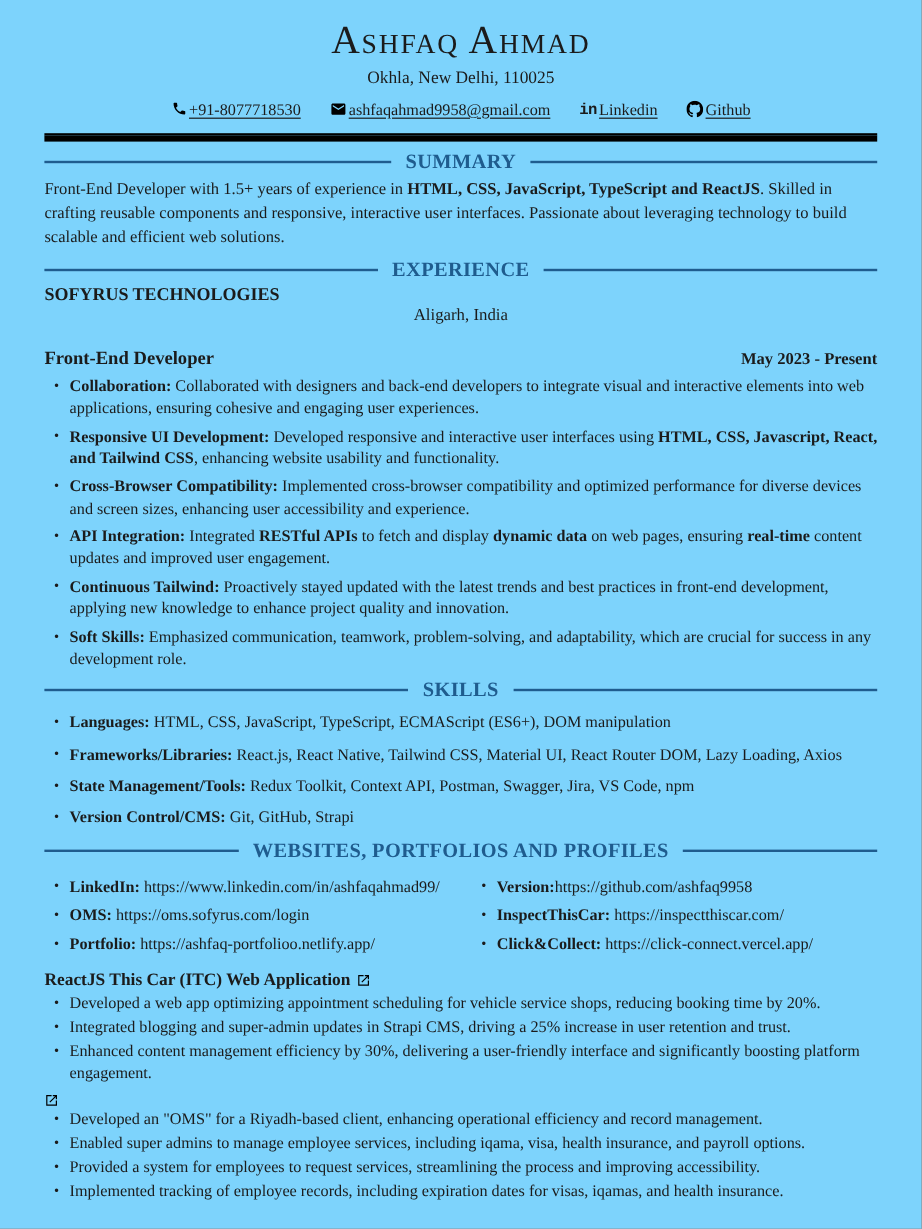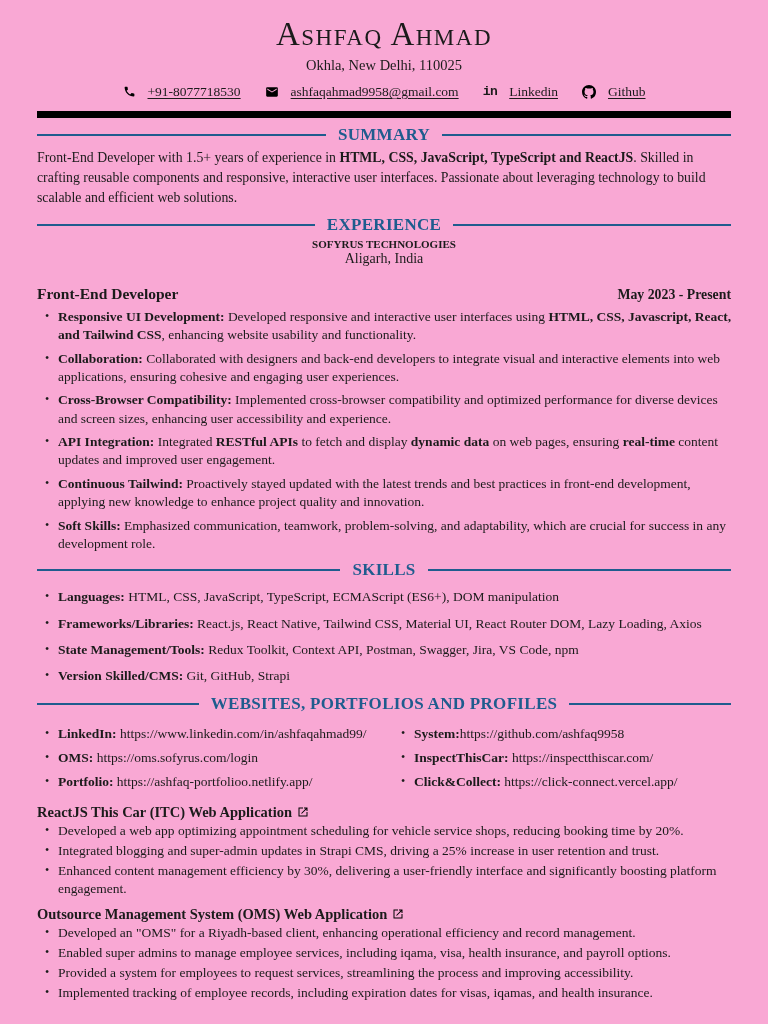--- a/index.html
+++ b/index.html
@@ -1,39 +1,39 @@
 <!DOCTYPE html>
 <html><head>
 <meta charset="utf-8">
 <style>
   * { margin:0; padding:0; box-sizing:border-box; }
   html,body { background:#888; }
   .page {
-    width:768px; height:1024px; margin:0 auto; background:#f9a8d4;
+    width:768px; height:1024px; margin:0 auto; background:#7dd3fc;
     font-family:"Liberation Serif", serif; color:#1b1b1b;
     padding:16px 37px 0 37px; overflow:hidden; position:relative;
   }
   
   .name { text-align:center; font-size:33px; font-variant:small-caps; letter-spacing:1.5px; font-weight:400; line-height:1.15; }
   .loc  { text-align:center; font-size:14.5px; margin-top:3px; }
   .contacts { display:flex; justify-content:center; align-items:center; gap:24px; margin-top:10px; font-size:13.5px; }
-  .contact { display:inline-flex; align-items:center; gap:12px; color:#1b1b1b; text-decoration:none; cursor:pointer; }
+  .contact { display:inline-flex; gap:2px; color:#1b1b1b; text-decoration:none; cursor:pointer; }
   .contact .txt { text-decoration:underline; text-underline-offset:2px; }
   .contact svg { display:block; }
   .in-glyph { font-family:Liberation Mono, monospace; font-weight:700; font-size:13px; letter-spacing:-0.5px; }
   .dbl-rule { margin-top:11px; height:3px; border-top:2px solid #000; border-bottom:5px solid #000; }
   
   .sec { display:flex; align-items:center; gap:12px; margin:7px 0 3px 0;text-align:center; }
   .sec .line { flex:1; border-top:2px solid #1f5c8e; }
   .sec .t { color:#1f5c8e; font-weight:700; font-size:17px; letter-spacing:0.3px; white-space:nowrap; }
   
   p.body { font-size:13.8px; line-height:1.45; }
   b { font-weight:700; }
   
-  .center-bold { text-align:center; font-weight:700; font-size:11px; margin-top:2px; }
+  .center-bold { font-weight:700; font-size:15px; margin-top:2px; }
   .center-reg  { text-align:center; font-size:14px; margin-top:1px; }
   .row-split { display:flex; justify-content:space-between; align-items:baseline; margin-top:18px; }
   .row-split .l { font-weight:700; font-size:15.5px; }
   .row-split .r { font-weight:700; font-size:13.8px; }
   ul.blts { list-style:none; margin-top:3px; }
   ul.blts li { position:relative; padding-left:21px; font-size:13.5px; line-height:1.36; margin:5px 0; }
   ul.blts li::before { content:"•"; position:absolute; left:8px; font-size:12px; }
   ul.skills li { margin:8px 0; }
   
   .links { display:grid; grid-template-columns:1fr 1fr; column-gap:18px; margin-top:2px; }
@@ -91,53 +91,53 @@
     <span class="t">EXPERIENCE</span>
     <span class="line"></span>
   </div>
   <div class="center-bold">SOFYRUS TECHNOLOGIES</div>
   <div class="center-reg">Aligarh, India</div>
   <div class="row-split">
     <span class="l">Front-End Developer</span>
     <span class="r">May 2023 - Present</span>
   </div>
   <ul class="blts">
+    <li><b>Collaboration: </b><span>Collaborated with designers and back-end developers to integrate visual and interactive elements into web applications, ensuring cohesive and engaging user experiences.</span></li>
     <li><b>Responsive UI Development: </b><span>Developed responsive and interactive user interfaces using </span><b>HTML, CSS, Javascript, React, and Tailwind CSS</b><span>, enhancing website usability and functionality.</span></li>
-    <li><b>Collaboration: </b><span>Collaborated with designers and back-end developers to integrate visual and interactive elements into web applications, ensuring cohesive and engaging user experiences.</span></li>
     <li><b>Cross-Browser Compatibility: </b><span>Implemented cross-browser compatibility and optimized performance for diverse devices and screen sizes, enhancing user accessibility and experience.</span></li>
     <li><b>API Integration: </b><span>Integrated </span><b>RESTful APIs</b><span> to fetch and display </span><b>dynamic data</b><span> on web pages, ensuring </span><b>real-time</b><span> content updates and improved user engagement.</span></li>
     <li><b>Continuous Tailwind: </b><span>Proactively stayed updated with the latest trends and best practices in front-end development, applying new knowledge to enhance project quality and innovation.</span></li>
     <li><b>Soft Skills: </b><span>Emphasized communication, teamwork, problem-solving, and adaptability, which are crucial for success in any development role.</span></li>
   </ul>
 
   <div class="sec">
     <span class="line"></span>
     <span class="t">SKILLS</span>
     <span class="line"></span>
   </div>
   <ul class="blts skills">
     <li><b>Languages:</b> <span>HTML, CSS, JavaScript, TypeScript, ECMAScript (ES6+), DOM manipulation</span></li>
     <li><b>Frameworks/Libraries:</b> <span>React.js, React Native, Tailwind CSS, Material UI, React Router DOM, Lazy Loading, Axios</span></li>
     <li><b>State Management/Tools:</b> <span>Redux Toolkit, Context API, Postman, Swagger, Jira, VS Code, npm</span></li>
-    <li><b>Version Skilled/CMS:</b> <span>Git, GitHub, Strapi</span></li>
+    <li><b>Version Control/CMS:</b> <span>Git, GitHub, Strapi</span></li>
   </ul>
 
   <div class="sec">
     <span class="line"></span>
     <span class="t">WEBSITES, PORTFOLIOS AND PROFILES</span>
     <span class="line"></span>
   </div>
   <div class="links">
     <ul class="blts">
       <li><b>LinkedIn:</b> <span>https://www.linkedin.com/in/ashfaqahmad99/</span></li>
       <li><b>OMS:</b> <span>https://oms.sofyrus.com/login</span></li>
       <li><b>Portfolio:</b> <span>https://ashfaq-portfolioo.netlify.app/</span></li>
     </ul>
     <ul class="blts">
-      <li><b>System:</b><span>https://github.com/ashfaq9958</span></li>
+      <li><b>Version:</b><span>https://github.com/ashfaq9958</span></li>
       <li><b>InspectThisCar:</b> <span>https://inspectthiscar.com/</span></li>
       <li><b>Click&amp;Collect:</b> <span>https://click-connect.vercel.app/</span></li>
     </ul>
   </div>
 
 
   <div class="proj">
     <h3>
       <span>ReactJS This Car (ITC) Web Application</span>
       <span class="ext">
@@ -148,21 +148,20 @@
     </h3>
     <ul class="blts">
       <li>Developed a web app optimizing appointment scheduling for vehicle service shops, reducing booking time by 20%.</li>
       <li>Integrated blogging and super-admin updates in Strapi CMS, driving a 25% increase in user retention and trust.</li>
       <li>Enhanced content management efficiency by 30%, delivering a user-friendly interface and significantly boosting platform engagement.</li>
     </ul>
   </div>
 
   <div class="proj">
     <h3>
-      <span>Outsource Management System (OMS) Web Application</span>
       <span class="ext">
           <svg width="12" height="12" viewBox="0 0 24 24" fill="#000">
             <path d="M14 3h7v7h-2V6.4l-9.3 9.3-1.4-1.4L17.6 5H14V3zM19 19H5V5h7V3H3v18h18v-9h-2v7z"></path>
           </svg>
         </span>
     </h3>
     <ul class="blts">
       <li>Developed an "OMS" for a Riyadh-based client, enhancing operational efficiency and record management.</li>
       <li>Enabled super admins to manage employee services, including iqama, visa, health insurance, and payroll options.</li>
       <li>Provided a system for employees to request services, streamlining the process and improving accessibility.</li>

